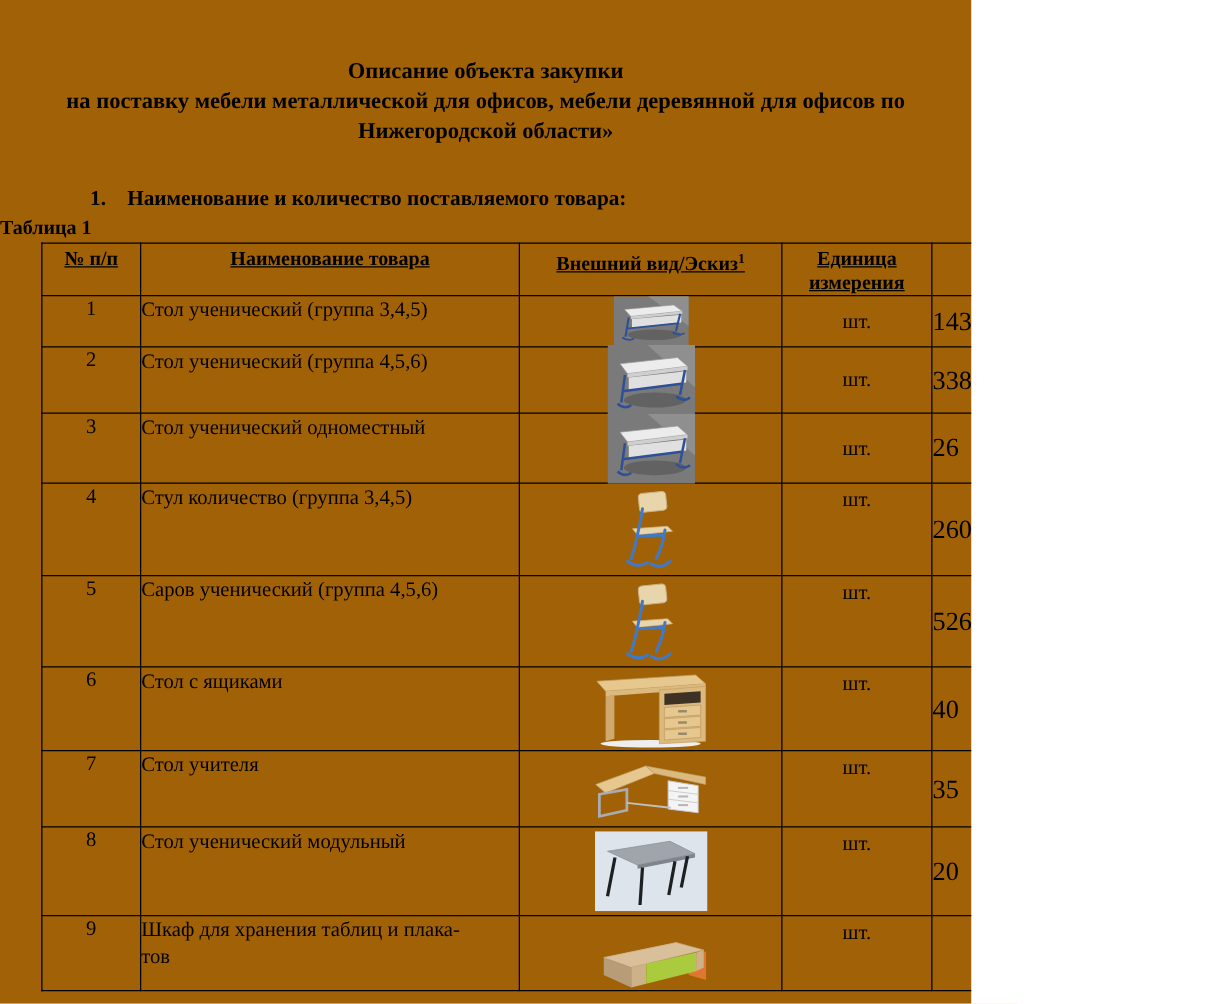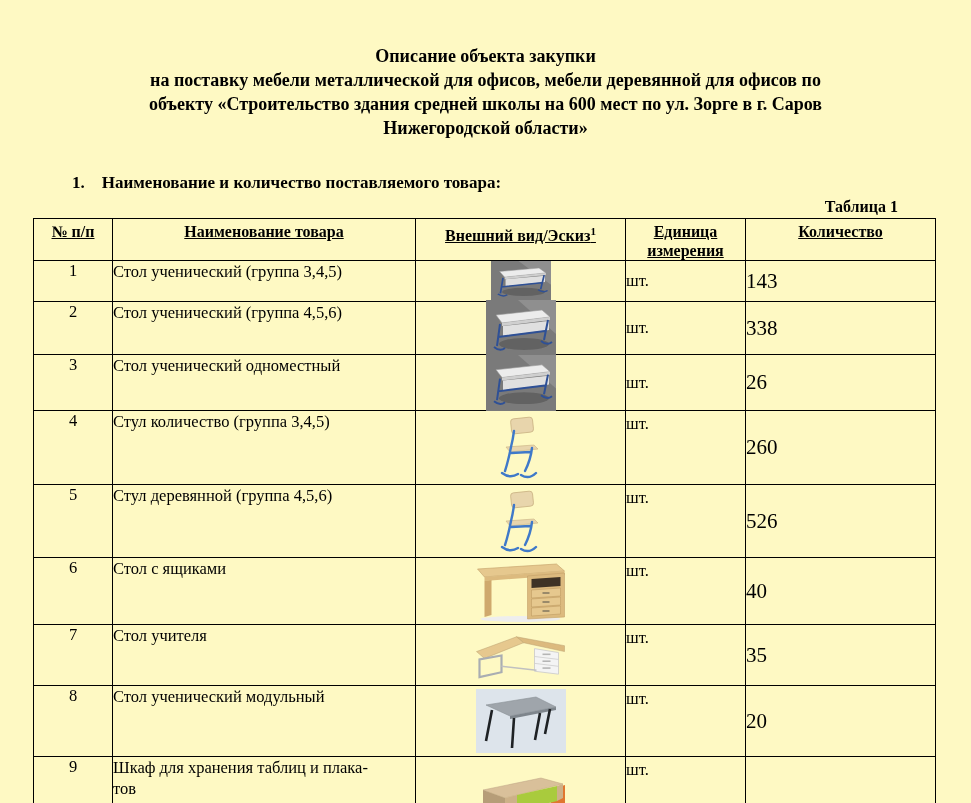--- a/index.html
+++ b/index.html
@@ -1,62 +1,61 @@
 <!DOCTYPE html>
 <html><head>
 <meta charset="utf-8">
 <style>
   html,body { margin:0; padding:0; background:#ffffff; }
   .page {
-    width:971px; height:803px; position:relative; overflow:hidden;
-    background:#fef9c3; color:#000;
+    width:777px; height:803px; position:relative; overflow:hidden;
+    background:#a16207; color:#000;
     font-family:"Liberation Serif","DejaVu Serif",serif;
   }
   .title {
     margin:44px 16px 0 16px; text-align:center;
     font-weight:bold; font-size:18px; line-height:24px;
   }
   .heading {
     margin:32px 0 0 72px; font-weight:bold; font-size:17px; line-height:22px;
     display:flex; gap:17px;
   }
   .caption {
-    margin:4px 73px 2px 0; text-align:right;
-    font-weight:bold; font-size:16px; line-height:18px;padding-left:17px;
+    margin:4px 73px 2px 0; 
+    font-weight:bold; font-size:16px; line-height:18px;
   }
   table.goods {
     margin-left:33px; width:902px;
     border-collapse:collapse; table-layout:fixed;
   }
   table.goods th, table.goods td { border:1px solid #000; padding:0; }
   table.goods th {
     font-size:16px; font-weight:bold; vertical-align:top;
     padding-top:3px; line-height:19px; text-align:center;text-decoration:underline;
   }
   sup.fnote { font-size:11px; }
   td.num  { text-align:center; vertical-align:top; padding-top:3px; font-size:16.5px; }
   td.name { vertical-align:top; padding:3px 6px 0 8px; font-size:16.5px;
             line-height:21px; white-space:pre-line; }
   td.sketch { position:relative; }
   .imgwrap { position:absolute; left:50%; transform:translateX(-50%); }
   .imgwrap svg { display:block; width:100%; height:100%; }
-  td.unit { text-align:left; font-size:16.5px; }
+  td.unit { text-align:center; font-size:16.5px; }
   tr.unit-mid td.unit { vertical-align:middle; }
   tr.unit-top td.unit { vertical-align:top; padding-top:3px; }
   td.qty  { text-align:left; vertical-align:middle; font-size:21px; }
 </style>
 </head>
 <body>
 
 <div class="page">
 
   <div class="title">
     <div>Описание объекта закупки</div>
     <div>на поставку мебели металлической для офисов, мебели деревянной для офисов по</div>
-    <div>объекту «Строительство здания средней школы на 600 мест по ул. Зорге в г. Саров</div>
     <div>Нижегородской области»</div>
   </div>
 
   <div class="heading">
     <span>1.</span>
     <span>Наименование и количество поставляемого товара:</span>
   </div>
 
   <div class="caption">Таблица 1</div>
 
@@ -145,21 +144,21 @@
       <polygon points="12,34 40,32 44,36 16,39" fill="#e8d5ac" stroke="#c9b183" stroke-width="0.6"></polygon>
       <path d="M20,18 C19,26 18,30 17,34 M17,34 C15,44 13,52 11,58 M8,60 Q16,66 24,61 M38,35 C37,44 34,52 31,58 M27,62 Q35,67 42,60 M17,40 L36,39" stroke="#3f79c9" stroke-width="2.4" fill="none" stroke-linecap="round"></path>
     </svg>
             </div>
           </td>
     <td class="unit">шт.</td>
     <td class="qty">260</td>
   </tr>
         <tr class="unit-top" style="height: 73px;">
     <td class="num">5</td>
-    <td class="name">Стул деревянной (группа 4,5,6)</td>
+    <td class="name">Саров ученический (группа 4,5,6)</td>
     <td class="sketch">
             <div class="imgwrap" style="width: 54px; height: 70px; top: 2px;">
     <svg viewBox="0 0 54 70" preserveAspectRatio="none">
       <rect x="17" y="5" width="22" height="15" rx="3" fill="#e8d5ac" stroke="#c9b183" stroke-width="0.8" transform="rotate(-6 28 12)"></rect>
       <polygon points="12,34 40,32 44,36 16,39" fill="#e8d5ac" stroke="#c9b183" stroke-width="0.6"></polygon>
       <path d="M20,18 C19,26 18,30 17,34 M17,34 C15,44 13,52 11,58 M8,60 Q16,66 24,61 M38,35 C37,44 34,52 31,58 M27,62 Q35,67 42,60 M17,40 L36,39" stroke="#3f79c9" stroke-width="2.4" fill="none" stroke-linecap="round"></path>
     </svg>
             </div>
           </td>
     <td class="unit">шт.</td>

